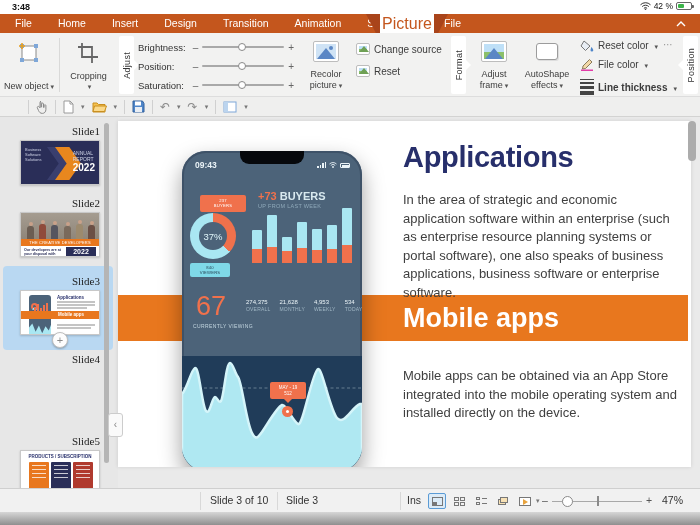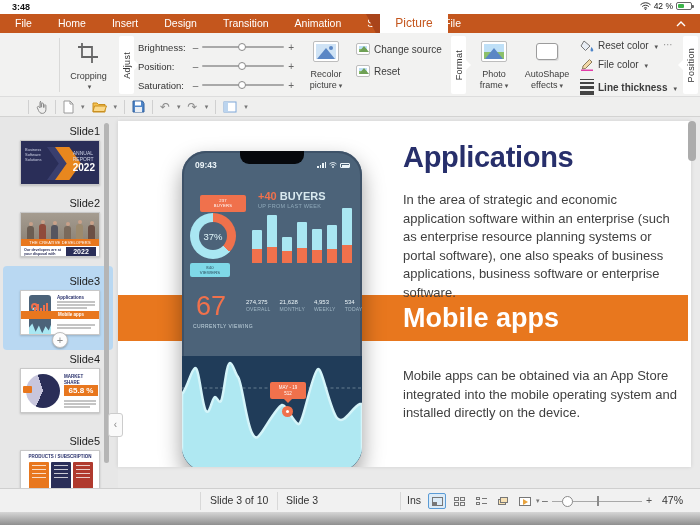--- a/index.html
+++ b/index.html
@@ -14,21 +14,21 @@
   .statusbar .pct { font-size:8.5px; color:#111; }
   .batt { position:relative; width:16px; height:8px; border:1px solid #666; border-radius:2px; }
   .batt::before { content:""; position:absolute; left:1px; top:1px; bottom:1px; width:45%; background:#3cb54a; border-radius:1px; }
   .batt::after { content:""; position:absolute; right:-3px; top:2px; width:2px; height:3px; background:#666; border-radius:0 1px 1px 0; }
 
   
   .menubar { position:absolute; left:0; top:14px; width:700px; height:19px; background:#C4561D; }
   .menubar .tabs { position:absolute; left:2px; top:0; height:19px; display:flex; align-items:center; }
   .menubar .tab { color:#fff; font-size:10.5px; padding:0 13px; line-height:19px; cursor:default; }
   .picture-wrap { position:absolute; left:366px; top:0; width:82px; height:19px; background:#A9441A; clip-path:polygon(0 0,100% 0,88% 100%,12% 100%); }
-  .picture-tab { position:absolute; left:380px; top:0; width:68px; height:19px; background:#fff; color:#C4561D; font-size:12px; text-align:center; line-height:19px; }
+  .picture-tab { position:absolute; left:380px; top:0; width:54px; height:19px; background:#fff; color:#C4561D; font-size:16px; text-align:center; line-height:19px; }
   .menu-chevron { position:absolute; right:14px; top:7px; }
 
   
   .ribbon { position:absolute; left:0; top:33px; width:700px; height:64px; background:#F2F2F1; border-bottom:1px solid #DDD; font-size:9px; color:#3C3C3C; }
   .rdiv { position:absolute; top:5px; height:54px; width:1px; background:#D9D9D8; }
   .rgroup { position:absolute; top:0; height:64px; text-align:center; }
   .rgroup .glabel { position:absolute; bottom:5px; width:100%; line-height:10px; }
   .caret::after { content:"▾"; font-family:"DejaVu Sans",sans-serif; font-size:7px; color:#555; margin-left:2px; }
   .vtab { position:absolute; top:3px; width:15px; height:58px; background:#fff; border-radius:2px; color:#333; font-size:9px; display:flex; align-items:center; justify-content:center; }
   .vtab span { writing-mode:vertical-rl; transform:rotate(180deg); letter-spacing:.3px; }
@@ -57,21 +57,21 @@
   
   .quickbar { position:absolute; left:0; top:97px; width:700px; height:20px; background:#EFEFEE; border-bottom:1px solid #D3D3D2; display:flex; align-items:center; padding-left:8px; gap:7px; }
   .qsep { width:1px; height:14px; background:#D0D0D0; }
   .qcaret { font-family:"DejaVu Sans",sans-serif; font-size:7px; color:#777; }
   .qicon { display:flex; align-items:center; }
   .arrow-glyph { font-family:"DejaVu Sans",sans-serif; font-size:12px; color:#8a8a8a; line-height:12px; }
 
   
   .workspace { position:absolute; left:0; top:117px; width:700px; height:371px; background:#EAEAEA; overflow:hidden; }
   .panel { position:absolute; left:0; top:0; width:118px; height:371px; background:#E7E7E7; overflow:hidden; }
-  .slide-label { position:absolute; width:80px; left:20px; text-align:right; font-size:11px; color:#1c1c1c; }
+  .slide-label { position:absolute; width:80px; left:20px; text-align:right; font-size:11px; color:#1c1c1c;font-family:Liberation Serif, serif; }
   .thumb { position:absolute; left:20px; width:80px; height:45px; background:#fff; border:1px solid #C8C8C8; box-shadow:0 1px 2px rgba(0,0,0,.18); overflow:hidden; }
   .selection { position:absolute; left:3px; top:149px; width:110px; height:84px; background:#B9D8F2; border-radius:4px; }
   .panel-scroll { position:absolute; left:104px; top:6px; width:5px; height:340px; background:#B5B5B5; border-radius:3px; }
 
   
   .t-navy { background:#2A2E58; }
   .t1-txt { position:absolute; left:4px; top:6px; font-size:4px; line-height:5px; color:#cdd2e6; width:26px; }
   .t1-chev1 { position:absolute; left:26px; top:6px; width:26px; height:33px; background:#3A3F6E; clip-path:polygon(0 0,55% 0,100% 50%,55% 100%,0 100%,45% 50%); }
   .t1-chev2 { position:absolute; left:34px; top:6px; width:26px; height:33px; background:#E8871E; clip-path:polygon(0 0,55% 0,100% 50%,55% 100%,0 100%,45% 50%); }
   .t1-right { position:absolute; right:4px; top:9px; text-align:left; color:#cdd2e6; font-size:5px; line-height:6px; }
@@ -201,20 +201,31 @@
     </div>
     <div class="picture-wrap"></div>
     <div class="picture-tab">Picture</div>
     <svg class="menu-chevron" width="10" height="6" viewBox="0 0 10 6">
         <polyline points="1,5 5,1 9,5" fill="none" stroke="#fff" stroke-width="1.4"></polyline>
       </svg>
   </div>
 
   <div class="ribbon">
 
+    <div class="rgroup" style="left:0;width:58px;">
+      <svg style="position:absolute;left:17px;top:8px;" width="24" height="24" viewBox="0 0 24 24">
+        <rect x="5" y="5" width="14" height="14" fill="#fff" stroke="#8a8a8a"></rect>
+        <rect x="3" y="3" width="4" height="4" fill="#7EA7D8"></rect>
+          <rect x="17" y="3" width="4" height="4" fill="#7EA7D8"></rect>
+        <rect x="3" y="17" width="4" height="4" fill="#7EA7D8"></rect>
+          <rect x="17" y="17" width="4" height="4" fill="#7EA7D8"></rect>
+        <path d="M2 5 h6 M5 2 v6" stroke="#E8A020" stroke-width="1.6"></path>
+      </svg>
+      <div class="glabel"><span>New object</span><span class="caret"></span></div>
+    </div>
     <div class="rdiv" style="left:59px;"></div>
 
     <div class="rgroup" style="left:60px;width:57px;">
       <svg style="position:absolute;left:17px;top:9px;" width="22" height="22" viewBox="0 0 22 22">
         <path d="M5 1 v14 h16 M1 5 h14 v16" fill="none" stroke="#666" stroke-width="1.8"></path>
       </svg>
       <div class="glabel"><span>Cropping</span><br><span class="caret"></span></div>
     </div>
 
     <div class="vtab" style="left:119px;">
@@ -261,21 +272,21 @@
       <span class="pic-icon small green"></span>
       <span>Reset</span>
     </div>
 
     <div class="vtab" style="left:451px;">
         <span>Format</span>
       </div>
 
     <div class="rgroup" style="left:470px;width:48px;">
       <span class="pic-icon green" style="position:absolute;left:11px;top:8px;"></span>
-      <div class="glabel" style="line-height:11px;"><span>Photo frame</span><span class="caret"></span></div>
+      <div class="glabel" style="line-height:11px;"><span>Adjust frame</span><span class="caret"></span></div>
     </div>
 
     <div class="rgroup" style="left:520px;width:54px;">
       <span class="shape-icon" style="position:absolute;left:16px;top:10px;"></span>
       <div class="glabel" style="line-height:11px;"><span>AutoShape effects</span><span class="caret"></span></div>
     </div>
 
     <div class="mini-row" style="left:580px;top:6px;">
       <svg width="14" height="13" viewBox="0 0 14 13">
         <path d="M4 2 l6 5 -4.5 4.5 L1 7 Z" fill="#E9EEF4" stroke="#777"></path>
@@ -407,29 +418,20 @@
         <div class="t3-line" style="left:36px;top:10px;width:38px;"></div>
         <div class="t3-line" style="left:36px;top:13px;width:38px;"></div>
         <div class="t3-line" style="left:36px;top:16px;width:30px;"></div>
         <div class="t3-band">Mobile apps</div>
         <div class="t3-line" style="left:36px;top:33px;width:38px;"></div>
         <div class="t3-line" style="left:36px;top:36px;width:34px;"></div>
       </div>
       <div class="plus-btn">+</div>
 
       <div class="slide-label" style="top:236px;">Slide4</div>
-      <div class="thumb" style="top:251px;">
-        <div class="t4-pie"></div>
-        <div class="t4-tag"></div>
-        <div class="t4-title"><span>MARKET SHARE</span><br><span>WORLDWIDE</span></div>
-        <div class="t4-band">65.8 %</div>
-        <div class="t4-line" style="top:31px;width:32px;"></div>
-        <div class="t4-line" style="top:34px;width:32px;"></div>
-        <div class="t4-line" style="top:37px;width:26px;"></div>
-      </div>
 
       <div class="slide-label" style="top:318px;">Slide5</div>
       <div class="thumb" style="top:333px;">
         <div class="t5-title">PRODUCTS / SUBSCRIPTION</div>
         <div class="t5-col" style="left:8px;background:#E8771E;">
             <i></i>
             <i></i>
             <i></i>
             <i></i>
           </div>
@@ -484,21 +486,21 @@
           <div class="donut" style="background: conic-gradient(rgb(240, 113, 76) 0deg, rgb(240, 113, 76) 37%, rgb(169, 231, 242) 37%, rgb(169, 231, 242) 100%);">
             <div class="hole">
                 <span>37%</span>
               </div>
           </div>
           <div class="tag tag-bottom">
             <span>840</span><br><span>VIEWERS</span>
           </div>
 
           <div class="headline">
-            <span class="num">+40</span> <span class="word">BUYERS</span>
+            <span class="num">+73</span> <span class="word">BUYERS</span>
           </div>
           <div class="subline">UP FROM LAST WEEK</div>
           <div class="barchart">
               <div class="pbar">
                 <div class="pbar-top" style="height: 19px;"></div>
                 <div class="pbar-bottom" style="height: 14px;"></div>
               </div>
               <div class="pbar">
                 <div class="pbar-top" style="height: 32px;"></div>
                 <div class="pbar-bottom" style="height: 16px;"></div>

